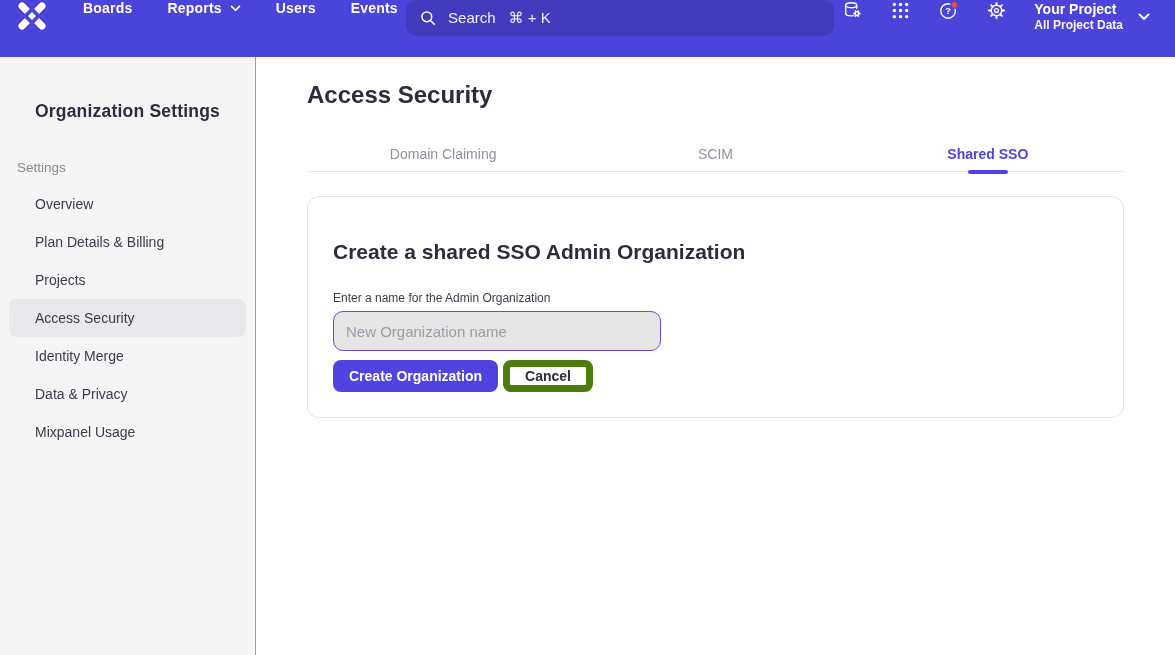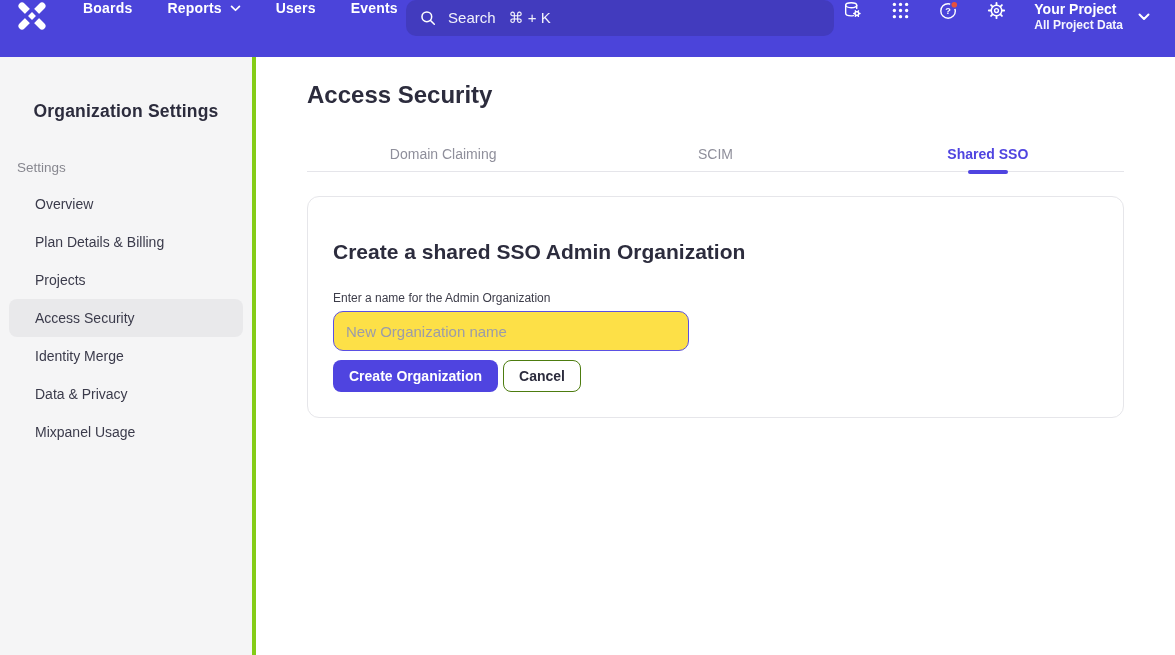--- a/index.html
+++ b/index.html
@@ -32,21 +32,21 @@
   .project { display:flex; align-items:center; gap:15px; cursor:pointer; }
   .project-name { font-size:14px; font-weight:700; line-height:18px; }
   .project-scope { font-size:12px; font-weight:700; line-height:15px; color:rgba(255,255,255,.95); }
 
   
   .app { display:flex; height:598px; }
 
   
   .sidebar {
     width:256px; flex:0 0 256px; background:#f5f5f6;
-    border-right:4px solid #84cc16;
+    border-right:1px solid #84cc16;
   }
   .side-title {
     margin-top:44px; text-align:center; font-size:17.5px; font-weight:700;
     color:#2c2c3d; letter-spacing:.2px;
   }
   .side-section { margin:38px 0 10px 17px; font-size:13.5px; color:#87878f; }
   .side-item {
     height:38px; margin:0 9px; padding-left:26px; border-radius:8px;
     display:flex; align-items:center; font-size:14px; color:#3b3b4b; cursor:pointer;
   }
@@ -67,32 +67,32 @@
     bottom:-3px; width:40px; height:4px; border-radius:2px; background:#4f44e0;
   }
 
   .card {
     margin-top:24px; border:1px solid #e6e6ea; border-radius:12px;
     background:#ffffff; padding:26px 25px 25px 25px;
   }
   .card-title { font-size:21px; font-weight:700; color:#2c2c3d; }
   .field-label { margin-top:27px; font-size:12px; color:#3d3d4a; }
   .org-input {
-    margin-top:6px; width:356px; height:40px; border:1.5px solid #5b50e3;
+    margin-top:6px; width:328px; height:40px; border:1.5px solid #5b50e3;
     border-radius:10px; padding:0 12px; font-size:15px; color:#2c2c3d;
-    outline:none; background:#fde047; font-family:"Liberation Sans", sans-serif; display:block;
+    outline:none; background:#e5e5e5; font-family:"Liberation Sans", sans-serif; display:block;
   }
   .org-input::placeholder { color:#9c9ca8; }
   .btn-row { margin-top:9px; display:flex; gap:5px; }
   .btn {
     height:32px; border-radius:8px; font-size:14px; font-weight:700;
     font-family:"Liberation Sans", sans-serif; cursor:pointer; display:flex; align-items:center;
   }
   .btn-primary { background:#4f44e0; color:#ffffff; border:none; padding:0 16px; }
-  .btn-secondary { background:#ffffff; color:#2c2c3d; border:1px solid #4d7c0f; padding:0 15px; }
+  .btn-secondary { background:#ffffff; color:#2c2c3d; border:7px solid #4d7c0f; padding:0 15px; }
 
   svg { display:block; }
 </style>
 </head>
 <body>
 
 <header class="navbar">
   <span class="logo">
     <svg viewBox="0 0 32 32" width="32" height="32">
       <path d="M6 6 L26 26 M26 6 L6 26" stroke="#ffffff" stroke-width="7" stroke-linecap="round" fill="none"></path>

